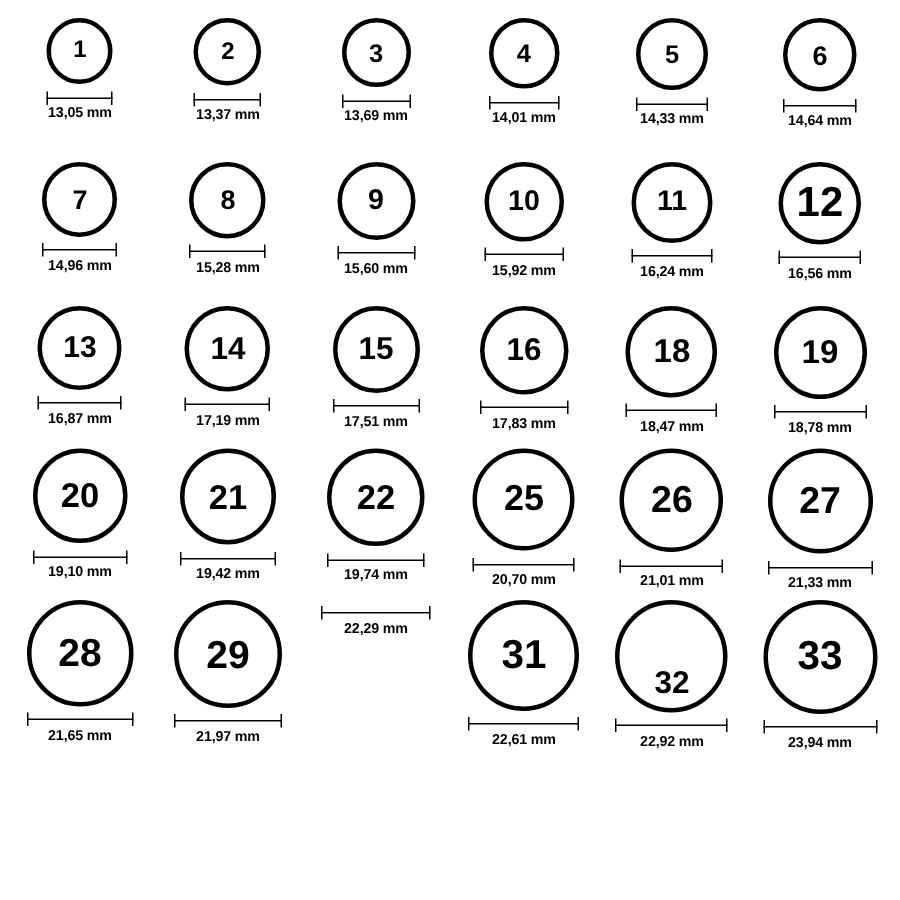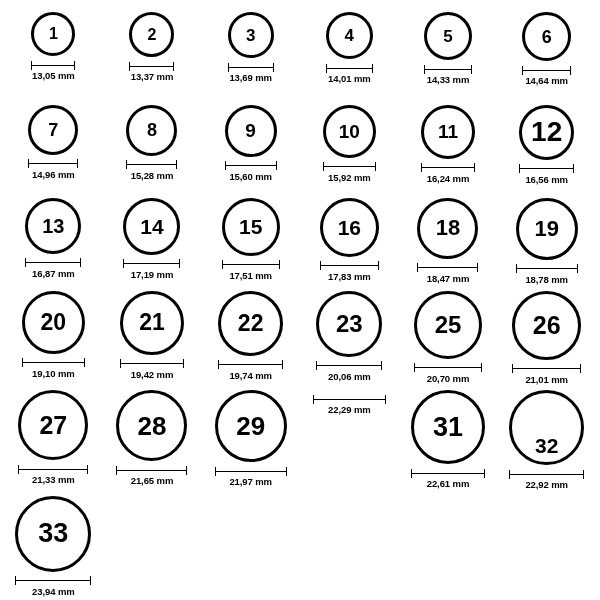--- a/index.html
+++ b/index.html
@@ -276,29 +276,20 @@
       <div class="cell">
         <div class="ring" style="width: 65px; height: 65px;">
           <span class="ring-label" style="font-size: 23px;">22</span>
         </div>
         <div class="caliper">
           <div class="bar" style="width: 65px;"></div>
         </div>
         <div class="mm">19,74 mm</div>
       </div>
       <div class="cell">
-        <div class="ring" style="width: 66px; height: 66px;">
-          <span class="ring-label" style="font-size: 24px;">23</span>
-        </div>
-        <div class="caliper">
-          <div class="bar" style="width: 66px;"></div>
-        </div>
-        <div class="mm">20,06 mm</div>
-      </div>
-      <div class="cell">
         <div class="ring" style="width: 68px; height: 68px;">
           <span class="ring-label" style="font-size: 24px;">25</span>
         </div>
         <div class="caliper">
           <div class="bar" style="width: 68px;"></div>
         </div>
         <div class="mm">20,70 mm</div>
       </div>
       <div class="cell">
         <div class="ring" style="width: 69px; height: 69px;">

